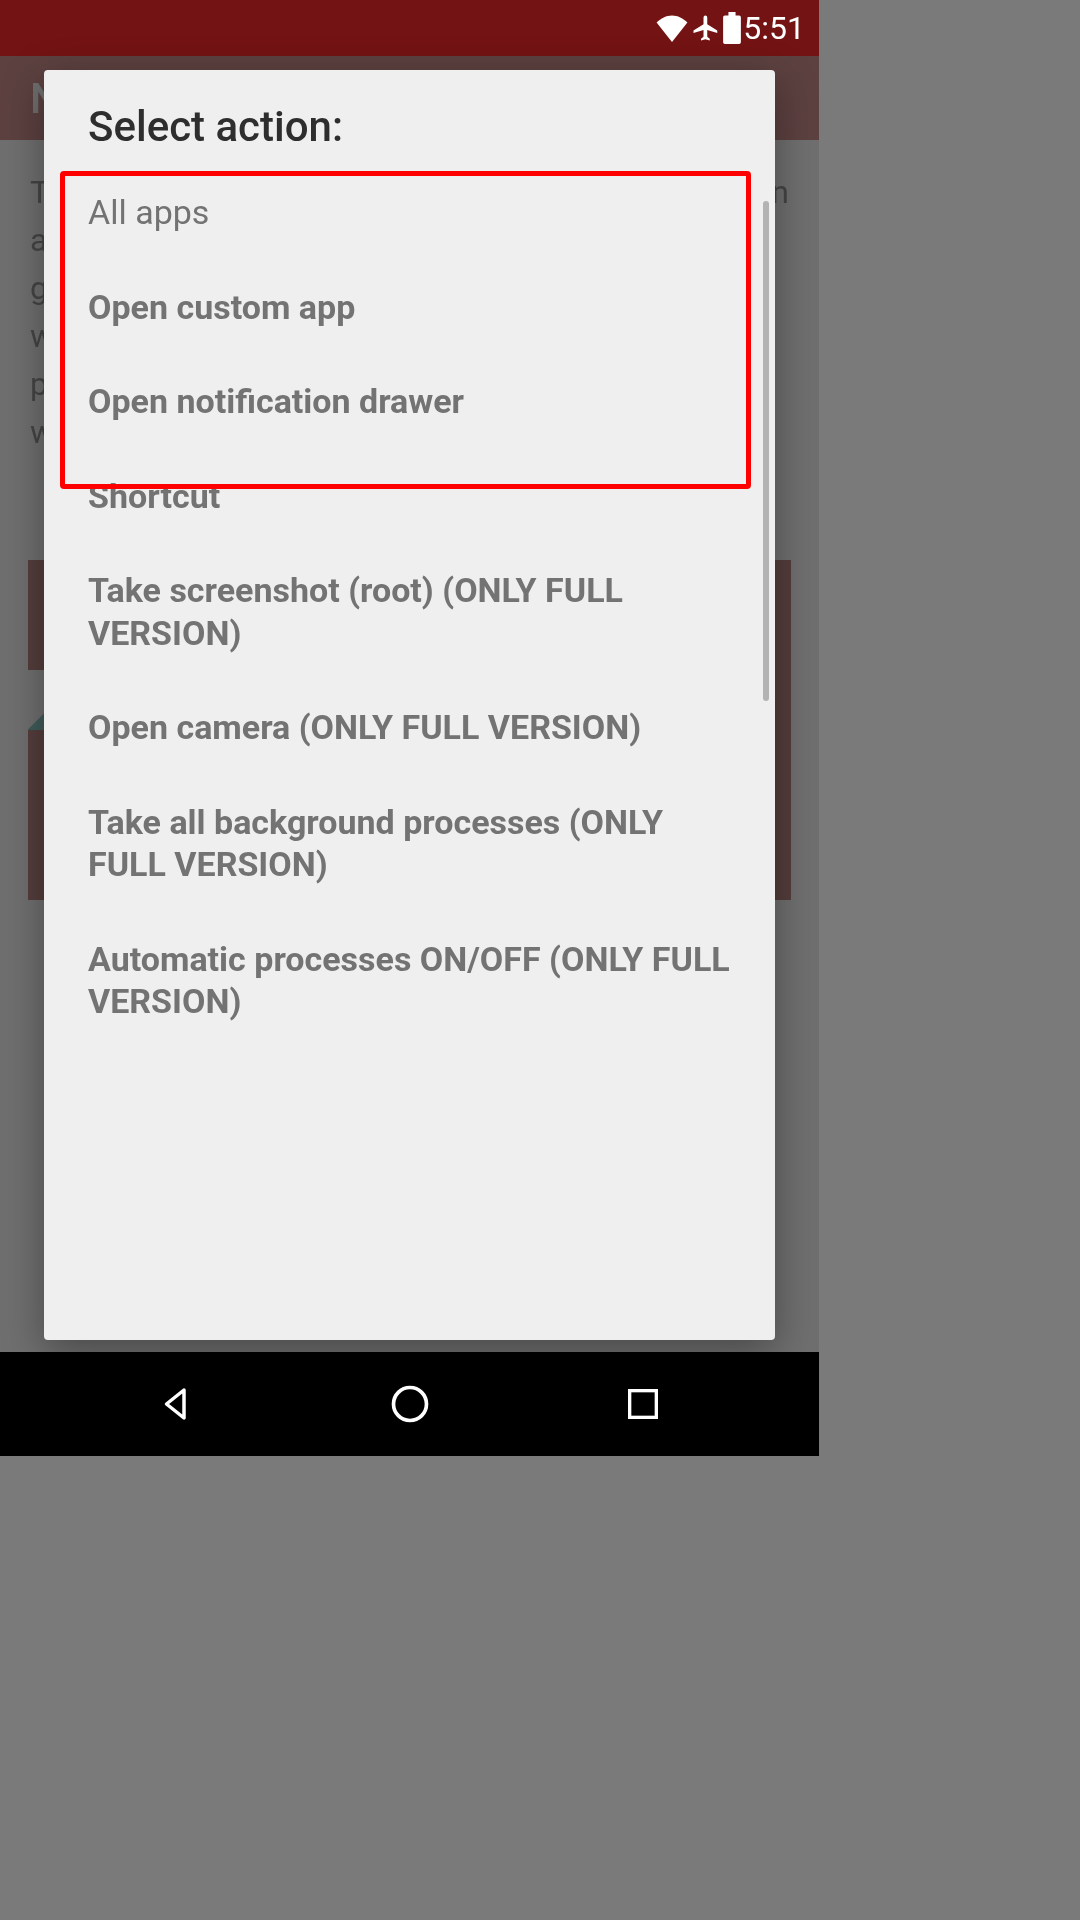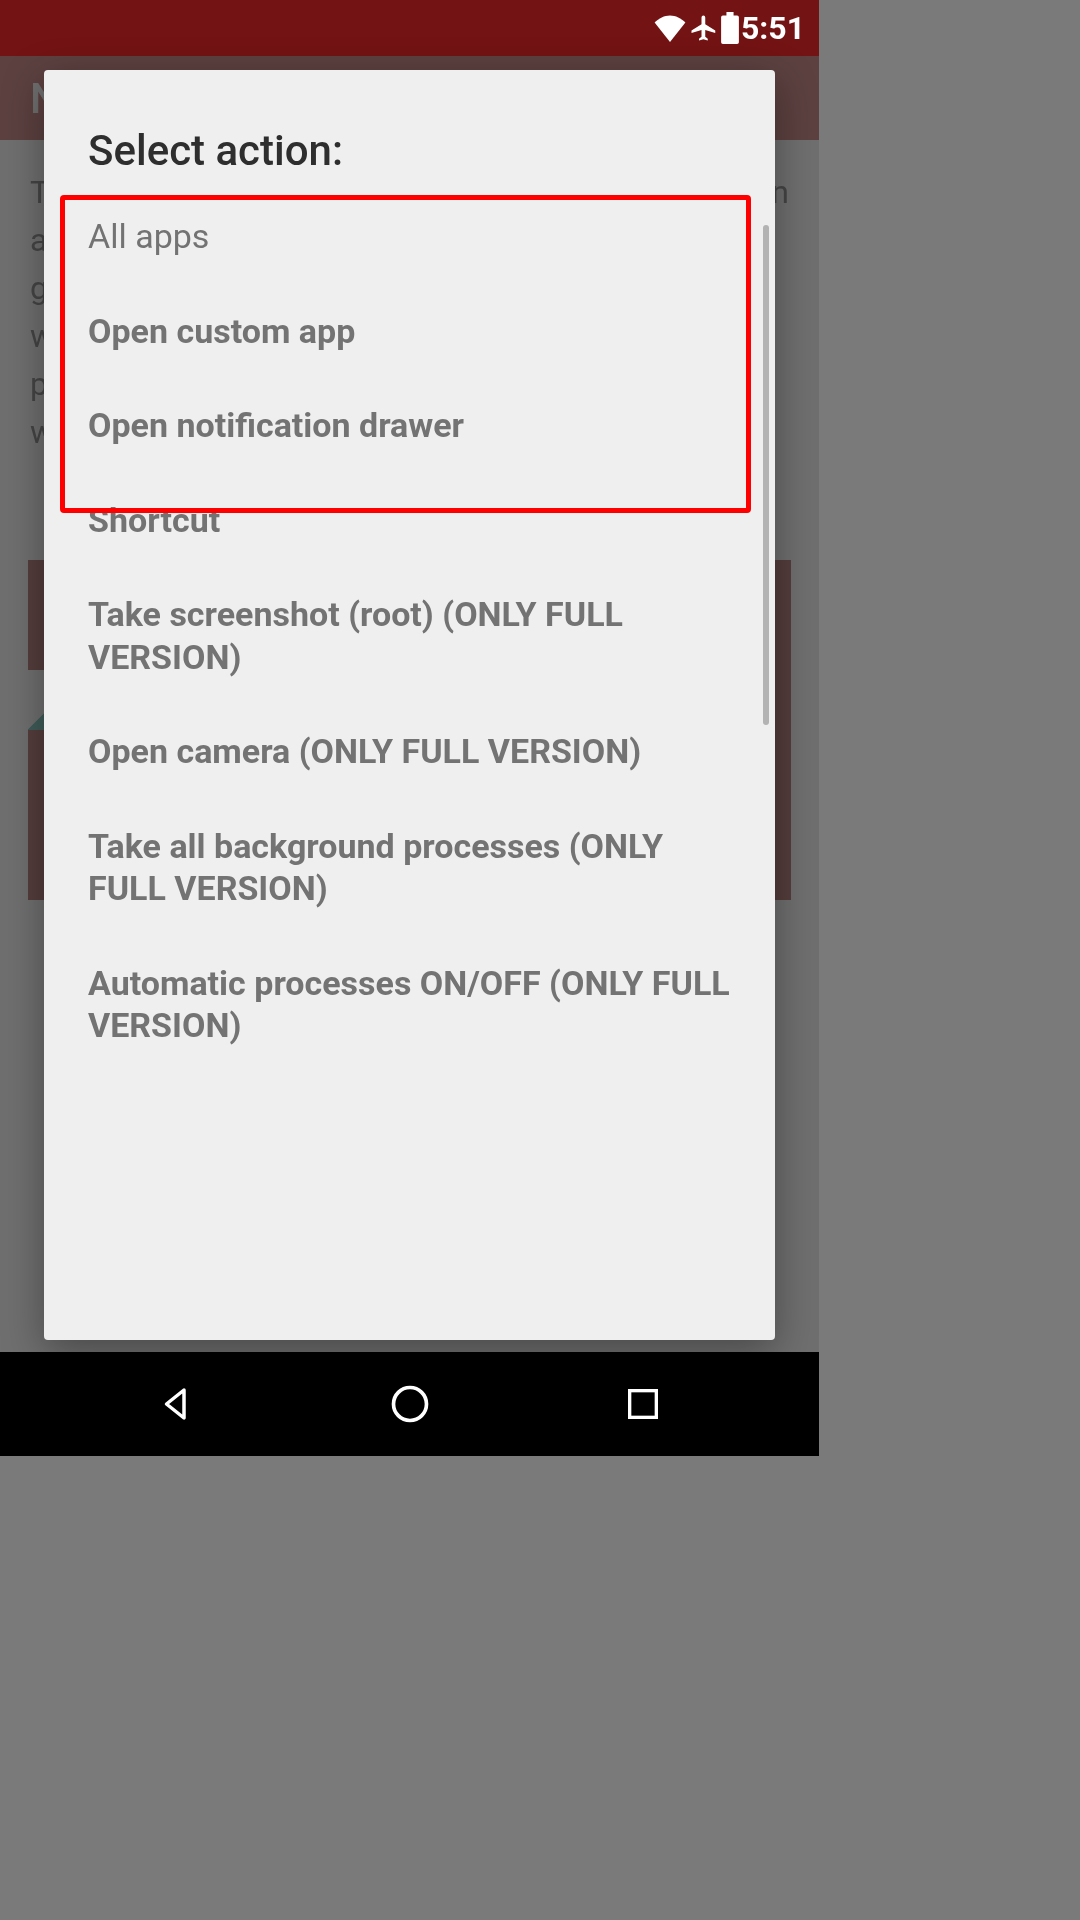--- a/index.html
+++ b/index.html
@@ -5,21 +5,21 @@
   * { margin: 0; padding: 0; box-sizing: border-box; }
   html, body { width: 819px; height: 1456px; overflow: hidden; font-family: Roboto, "Helvetica Neue", Arial, sans-serif; }
   body { background: #7a7a7a; position: relative; }
 
   
   .status-bar {
     position: absolute; top: 0; left: 0; right: 0;
     height: 56px; background: #731313; color: #fff;
     display: flex; align-items: center; justify-content: flex-end;
     padding-right: 14px; gap: 2px;
-    font-size: 32px; font-weight: 700;
+    font-size: 32px; font-weight: 400;
   }
   .status-bar .icon { display: inline-flex; align-items: center; }
 
   
   .action-bar {
     position: absolute; top: 56px; left: 0; right: 0;
     height: 84px; background: #a92d2c;
     display: flex; align-items: center;
     color: #fff; font-size: 42px; padding: 0 30px;
     font-weight: 500;
@@ -48,21 +48,21 @@
 
   
   .dialog {
     position: absolute; left: 44px; right: 44px; top: 70px; bottom: 116px;
     background: #efefef; border-radius: 4px;
     box-shadow: 0 12px 40px rgba(0,0,0,.35);
     display: flex; flex-direction: column;
     overflow: hidden;
   }
   .dialog-title {
-    padding: 56px 44px 10px 44px;
+    padding: 32px 44px 10px 44px;
     font-size: 42px; font-weight: 500; color: #2e2e2e;
   }
   .dialog-list {
     position: relative; flex: 1; overflow: hidden;
     padding: 4px 12px 0 12px;
   }
   .highlight-box {
     position: absolute; left: 16px; right: 24px; top: 10px; height: 318px;
     border: 5px solid #ff0000; border-radius: 4px; pointer-events: none;
   }

